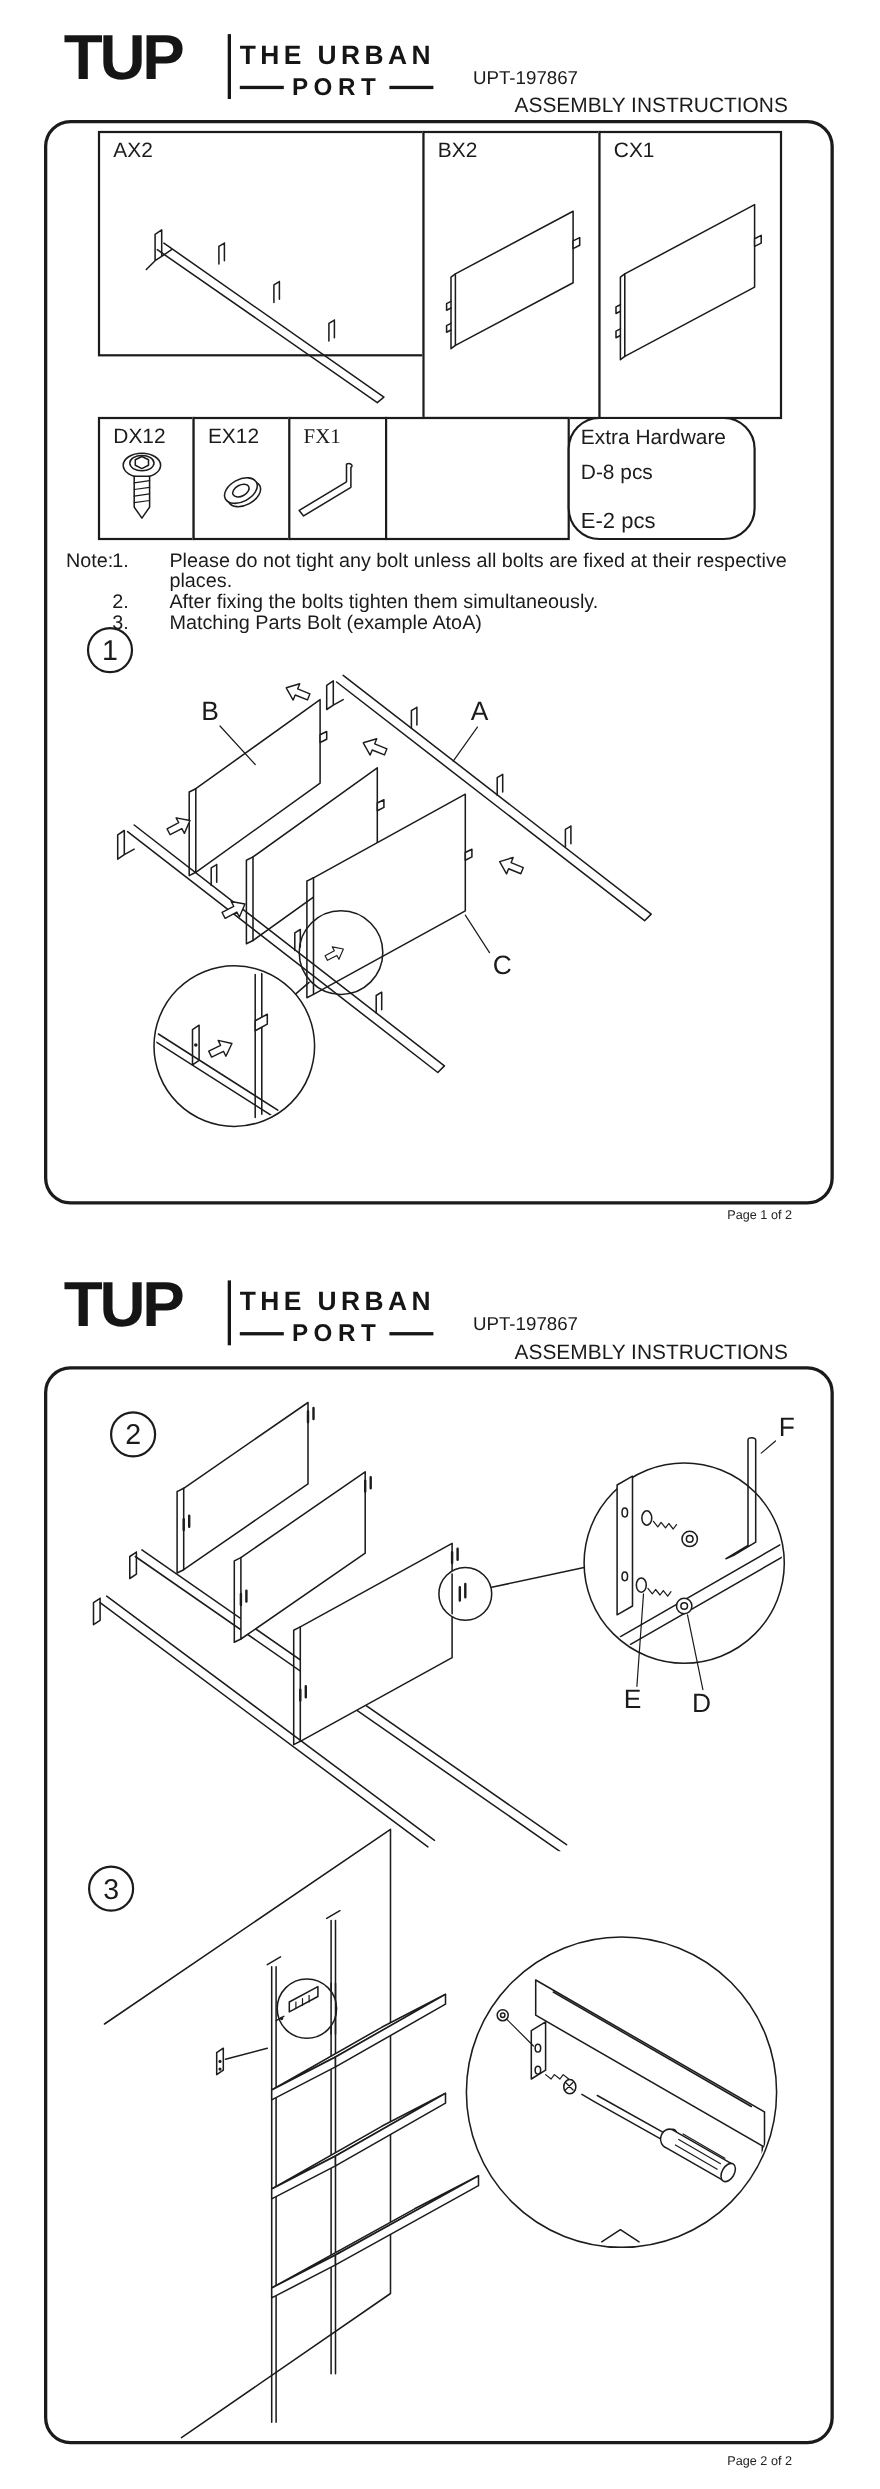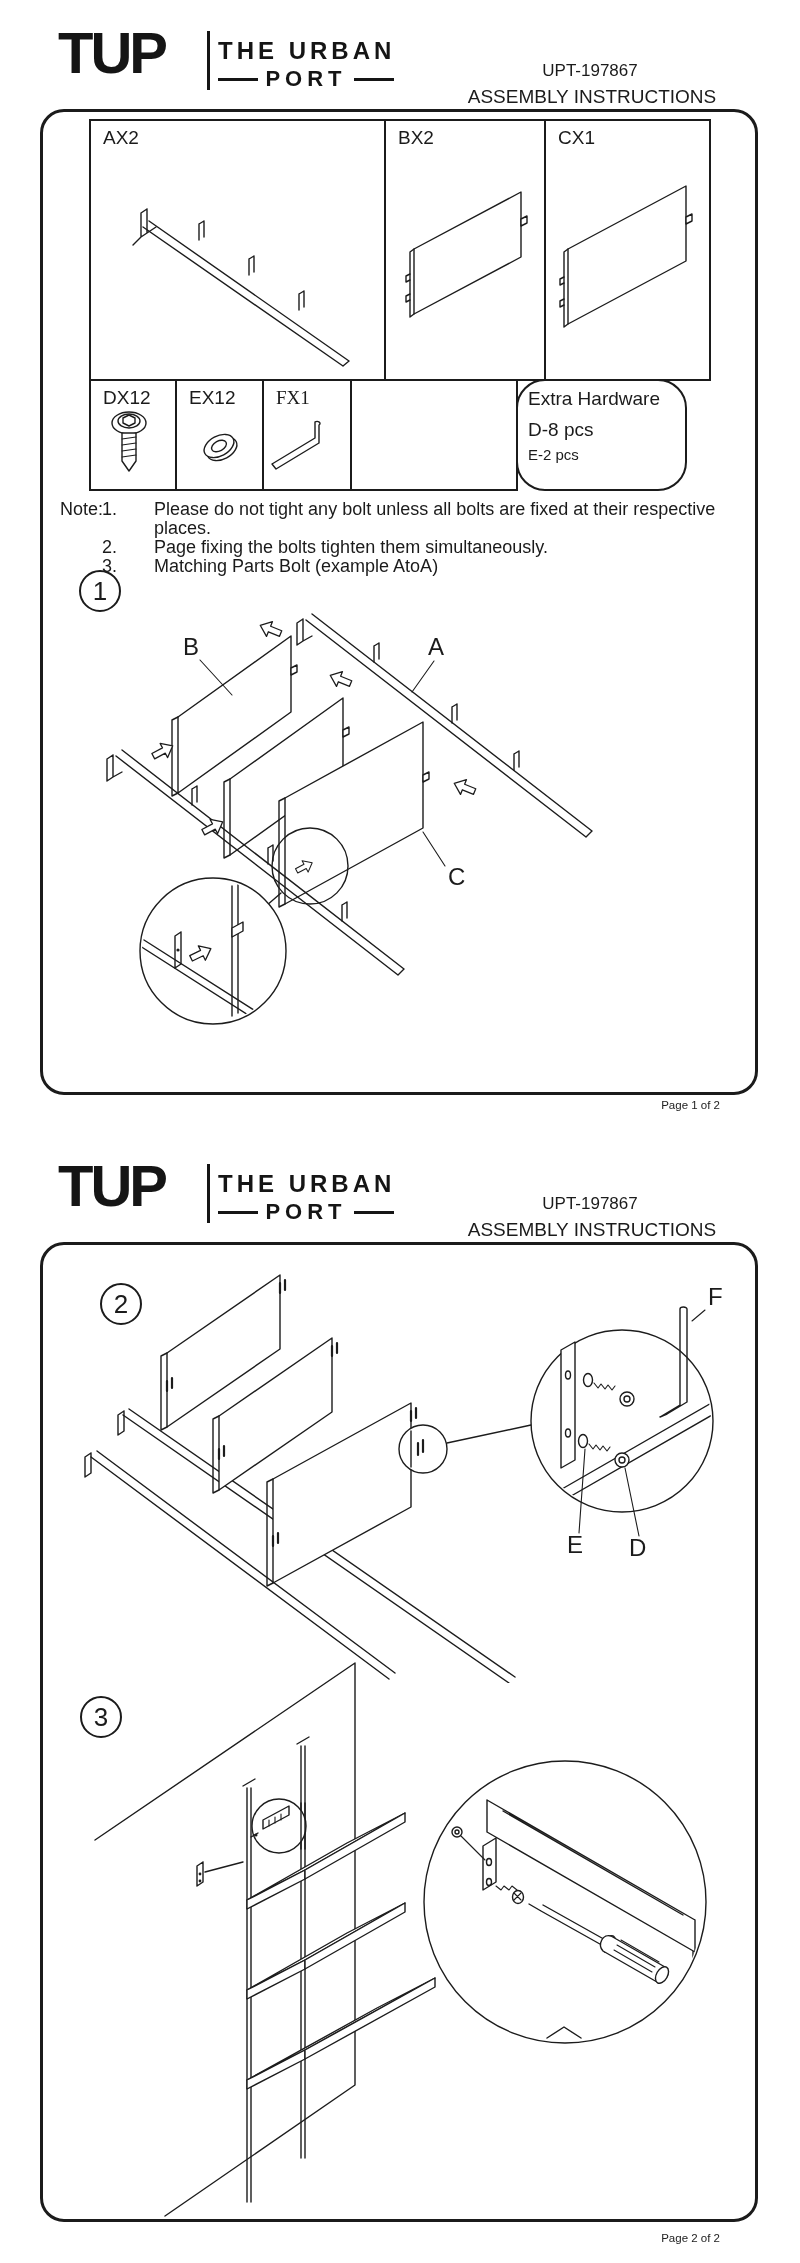--- a/index.html
+++ b/index.html
@@ -7,30 +7,30 @@
          font-family:"Liberation Sans",sans-serif;color:#1b1b1b;}
   .abs{position:absolute;}
   .page{position:absolute;left:0;width:800px;}
   
   .logo-tup{left:58px;top:24px;font-size:58px;font-weight:bold;letter-spacing:-3px;line-height:1;color:#151515;}
   .logo-bar{left:207px;top:31px;width:3px;height:59px;background:#151515;}
   .logo-r1{left:218px;top:37px;font-size:24px;font-weight:bold;letter-spacing:4px;color:#151515;white-space:nowrap;}
   .logo-r2{left:218px;top:66px;width:176px;display:flex;align-items:center;gap:7px;}
   .logo-r2 .dash{height:3px;background:#151515;flex:1 1 auto;}
   .logo-r2 .port{font-size:22px;font-weight:bold;letter-spacing:5px;color:#151515;}
-  .sku{left:430px;top:61px;width:320px;text-align:center;font-size:17px;}
+  .sku{left:430px;top:61px;width:320px;font-size:17px;}
   .doc-title{left:432px;top:86px;width:320px;text-align:center;font-size:19px;}
   .pbox{left:40px;top:109px;width:718px;border:3px solid #1b1b1b;border-radius:24px;background:#fff;box-sizing:border-box;}
   .footer{top:1099px;left:540px;width:180px;text-align:right;font-size:11.5px;color:#222;}
   
   .cell{position:absolute;border:2px solid #1b1b1b;background:#fff;box-sizing:border-box;}
   .cell-label{font-size:19px;padding:6px 0 0 12px;}
   .ehw-title{font-size:19px;padding:7px 0 0 10px;}
   .ehw-line{font-size:19px;padding:9px 0 0 10px;}
-  .ehw-line2{font-size:15px;padding:5px 0 0 10px;}
+  .ehw-line2{font-size:20px;padding:5px 0 0 10px;margin-top:17px;}
   
   .notes{left:60px;top:500px;width:680px;display:grid;grid-template-columns:42px 52px 1fr;
          font-size:18px;line-height:19px;}
   
   .stepnum{width:42px;height:42px;border:2.5px solid #1b1b1b;border-radius:50%;box-sizing:border-box;
            display:flex;align-items:center;justify-content:center;font-size:26px;background:#fff;}
   
   svg{display:block;}
   svg text{font-family:"Liberation Sans",sans-serif;font-size:24px;fill:#1b1b1b;}
   .ln{fill:none;stroke:#1c1c1c;stroke-width:1.4;stroke-linecap:round;stroke-linejoin:round;}
@@ -54,21 +54,21 @@
       <span class="dash"></span>
       <span class="port">PORT</span>
       <span class="dash"></span>
     </div>
     <div class="abs sku">UPT-197867</div>
     <div class="abs doc-title">ASSEMBLY INSTRUCTIONS</div>
 
     <div class="abs pbox" style="height:986px;"></div>
 
     <div>
-      <div class="cell" style="left:89px;top:119px;width:297px;height:262px;">
+      <div class="cell" style="left:89px;top:119px;width:297px;height:205px;">
         <div class="cell-label">AX2</div>
         <svg width="293" height="225" viewBox="0 0 293 225">
           <path class="ln" d="M50,64 l0,24 M56,60 l0,24 M50,64 l6,-4 M50,88 l6,-4 M56,84 l9,-6 M42,96 l8,-8"></path>
           <path class="ln" d="M58,72 L258,212 M52,78 L252,217 M258,212 l-6,5"></path>
           <path class="ln" d="M108,75 l0,16 M113,72 l0,16 M108,75 l5,-3"></path>
           <path class="ln" d="M158,110 l0,16 M163,107 l0,16 M158,110 l5,-3"></path>
           <path class="ln" d="M208,145 l0,16 M213,142 l0,16 M208,145 l5,-3"></path>
         </svg>
       </div>
       <div class="cell" style="left:384px;top:119px;width:162px;height:262px;">
@@ -121,21 +121,21 @@
         <div class="ehw-line2">E-2 pcs</div>
       </div>
     </div>
 
     <div class="abs notes">
       <span>Note:</span>
       <span>1.</span>
       <span>Please do not tight any bolt unless all bolts are fixed at their respective places.</span>
       <span></span>
       <span>2.</span>
-      <span>Page fixing the bolts tighten them simultaneously.</span>
+      <span>After fixing the bolts tighten them simultaneously.</span>
       <span></span>
       <span>3.</span>
       <span>Matching Parts Bolt (example AtoA)</span>
     </div>
 
     <div class="abs stepnum" style="left:79px;top:570px;">1</div>
     <svg class="abs" style="left:60px;top:598px;" width="680" height="475" viewBox="0 0 680 475">
 
       <g>
         <path class="ln" d="M237,25 l0,22 M243,21 l0,22 M237,25 l6,-4 M237,47 l6,-4 M243,43 l9,-5"></path>

